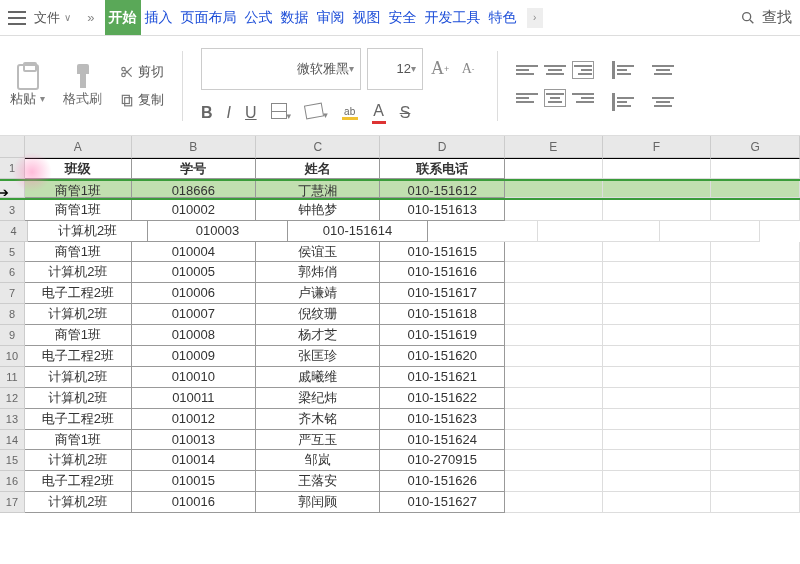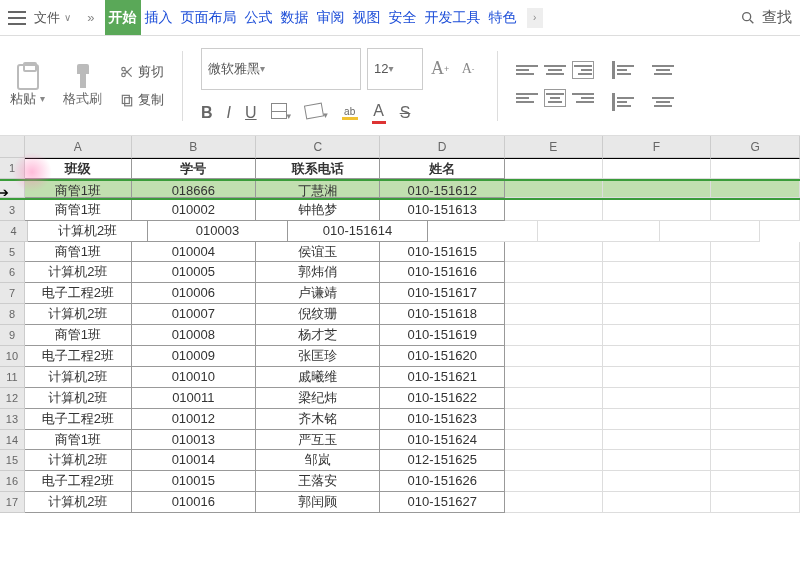--- a/index.html
+++ b/index.html
@@ -19,21 +19,21 @@
 .ribbon{display:flex;height:100px;border-bottom:1px solid #ddd;padding:6px 10px;gap:18px;align-items:center}
 .rgroup{display:flex;flex-direction:column;gap:0;align-items:center;justify-content:center;color:#666;font-size:13px}
 .icon-btn{display:flex;align-items:center;gap:4px;color:#555}
 .paste-icon{width:22px;height:26px;border:2px solid #bbb;border-radius:3px;position:relative}
 .paste-icon::before{content:"";position:absolute;top:-4px;left:4px;width:10px;height:6px;border:2px solid #bbb;border-radius:2px}
 .brush{width:20px;height:26px;position:relative}
 .brush::before{content:"";position:absolute;top:0;left:4px;width:12px;height:10px;background:#bbb;border-radius:2px 2px 0 0}
 .brush::after{content:"";position:absolute;top:10px;left:7px;width:6px;height:14px;background:#bbb}
 .sep{width:1px;height:70px;background:#ddd}
 .fontbox{display:flex;gap:6px;align-items:center}
-.sel{border:1px solid #ccc;height:42px;padding:8px 6px;display:flex;align-items:center;justify-content:flex-start;background:#fff;color:#555}
+.sel{border:1px solid #ccc;height:42px;padding:8px 6px;display:flex;align-items:center;justify-content:flex-end;background:#fff;color:#555}
 .sel.fname{width:160px}
 .sel.fsize{width:56px}
 .stepA{width:22px;height:22px;display:flex;align-items:center;justify-content:center;color:#888;font-family:serif}
 .fmt-row{display:flex;gap:14px;align-items:center;color:#666;font-size:16px;font-family:serif}
 .uline{text-decoration:underline}
 .sline{text-decoration:line-through}
 .border-i{width:16px;height:16px;border:1.5px solid #888;position:relative}
 .border-i::after{content:"";position:absolute;top:50%;left:0;right:0;height:1px;background:#888}
 .fill-i{width:18px;height:14px;border:1.5px solid #888;transform:rotate(-10deg)}
 .hl-i{width:16px;height:3px;background:#f1c232}
@@ -230,22 +230,22 @@
   <div class="colh cw-f">F</div>
   <div class="colh cw-g">G</div>
 </div>
 
 <div class="grid" id="grid" style="position:relative">
   <div class="pink-glow"></div>
 <div class="row hdr">
       <div class="rowh">1</div>
       <div class="cell cw-a">班级</div>
       <div class="cell cw-b">学号</div>
+      <div class="cell cw-c">姓名</div>
       <div class="cell cw-d">联系电话</div>
-      <div class="cell cw-c">姓名</div>
       <div class="cell empty cw-e"></div>
       <div class="cell empty cw-f"></div>
       <div class="cell empty cw-g"></div>
     </div>
     <div class="row sel-row">
       <div class="rowh">
         <span class="arrow-ind">➔</span>
       </div>
       <div class="cell cw-a">商管1班</div>
       <div class="cell cw-b">018666</div>
@@ -372,21 +372,21 @@
       <div class="cell cw-d">010-151624</div>
       <div class="cell empty cw-e"></div>
       <div class="cell empty cw-f"></div>
       <div class="cell empty cw-g"></div>
     </div>
     <div class="row ">
       <div class="rowh">15</div>
       <div class="cell cw-a">计算机2班</div>
       <div class="cell cw-b">010014</div>
       <div class="cell cw-c">邹岚</div>
-      <div class="cell cw-d">012-151625</div>
+      <div class="cell cw-d">010-270915</div>
       <div class="cell empty cw-e"></div>
       <div class="cell empty cw-f"></div>
       <div class="cell empty cw-g"></div>
     </div>
     <div class="row ">
       <div class="rowh">16</div>
       <div class="cell cw-a">电子工程2班</div>
       <div class="cell cw-b">010015</div>
       <div class="cell cw-c">王落安</div>
       <div class="cell cw-d">010-151626</div>

